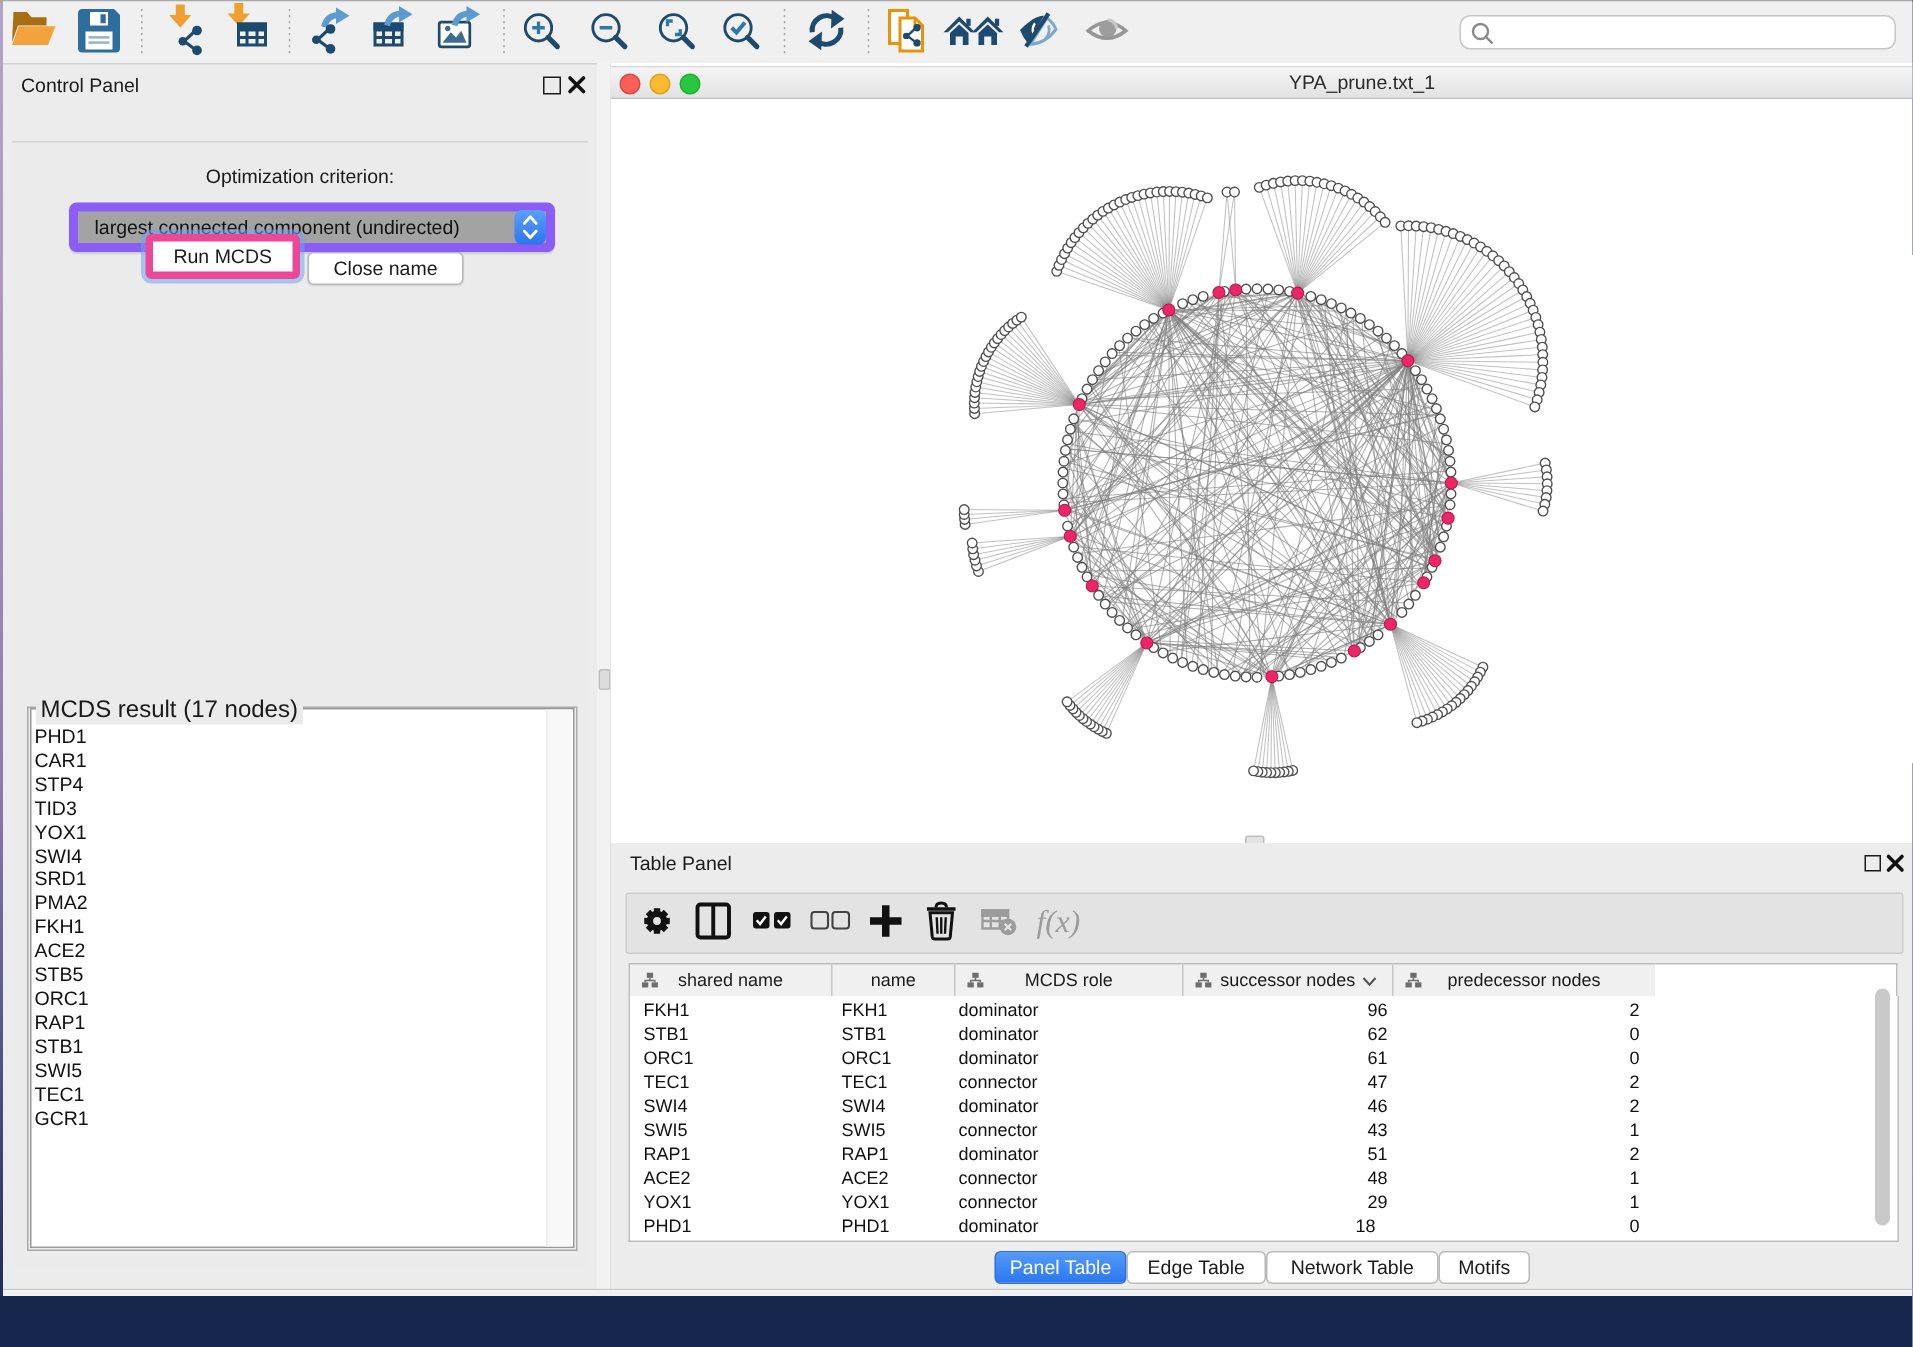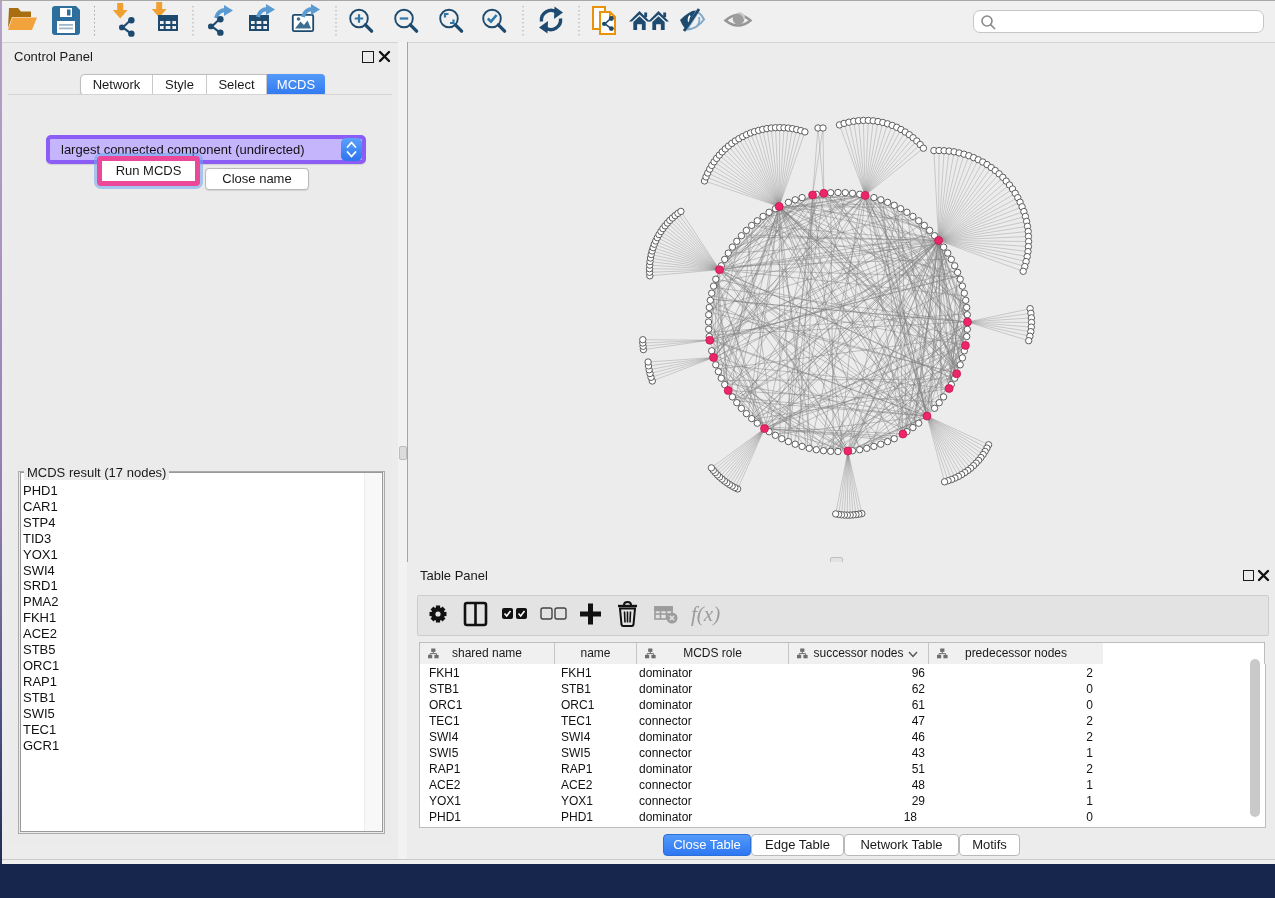--- a/index.html
+++ b/index.html
@@ -18,28 +18,28 @@
   #cpanel{position:absolute;left:0px;top:41px;width:396px;height:818px}
   #cpanel .title{position:absolute;left:12px;top:7px;font-size:13px;color:#1a1a1a}
   .floatbtn{position:absolute;width:10px;height:10px;border:1.5px solid #1a1a1a}
   .segctl{position:absolute;left:78px;top:32px;height:20px;background:#fff;border:1px solid #bfbfbf;border-radius:5px;display:flex;box-shadow:0 0.5px 1px rgba(0,0,0,.15)}
   .seg{font-size:13px;color:#1a1a1a;line-height:20px;border-right:1px solid #c9c9c9;text-align:center}
   .seg:nth-child(1){width:71px}.seg:nth-child(2){width:53px}.seg:nth-child(3){width:59px}.seg:nth-child(4){width:58px}
   .seg:last-child{border-right:none}
   .seg.sel{background:linear-gradient(#559af8,#2e78f2);color:#fff;border-radius:0 4px 4px 0;margin:-1px -1px -1px 0;border-right:none;padding:1px 0}
   #cpcontent{position:absolute;left:6px;top:52px;width:384px;height:749px;background:#ebebeb;border-top:1px solid #d4d4d4}
   #optlabel{position:absolute;left:0;top:15px;width:384px;text-align:center;font-size:13px;color:#1a1a1a}
-  #dropdown{position:absolute;left:38px;top:40px;width:312px;height:21px;background:#c4b5fd;border:4px solid #8b5cf6;border-radius:5px;box-shadow:0 1px 1px rgba(0,0,0,.12)}
+  #dropdown{position:absolute;left:38px;top:40px;width:312px;height:21px;background:#a3a3a3;border:6px solid #8b5cf6;border-radius:5px;box-shadow:0 1px 1px rgba(0,0,0,.12)}
   #dropdown .txt{position:absolute;left:11px;top:0;line-height:21px;font-size:13px;color:#111}
   #dropdown .spin{position:absolute;right:0px;top:-1px;width:21px;height:23px;border-radius:5px;background:linear-gradient(#5ca0f9,#2d74f0)}
   .btn{position:absolute;height:20px;background:#fff;border:1px solid #b9b9b9;border-radius:4px;font-size:13px;color:#1a1a1a;text-align:center;line-height:20px;box-shadow:0 0.5px 1px rgba(0,0,0,.1)}
   #runbtn{left:89px;top:61px;width:93px;border:5px solid #ec4899;box-shadow:0 0 0 3px rgba(110,165,240,.55)}
   #closebtn{left:197px;top:73px;width:102px}
   #groupbox{position:absolute;left:10px;top:376px;width:365px;height:361px;border:1px solid #ababab}
-  #grouplabel{position:absolute;left:16px;top:370px;background:#ebebeb;padding:0 3px;font-size:13px;color:#1a1a1a;z-index:3}
+  #grouplabel{position:absolute;left:16px;top:370px;background:#ebebeb;padding:0 3px;font-size:16px;color:#1a1a1a;z-index:3}
   #listbox{position:absolute;left:12px;top:377px;width:361px;height:358px;background:#fff;border:1px solid #999;z-index:2}
   #listbox .items{position:absolute;left:2px;top:10px;font-size:13px;color:#111;line-height:15.9px;white-space:pre}
   #listscroll{position:absolute;right:1px;top:0px;width:16px;height:358px;background:#f8f8f8;border-left:1px solid #ececec}
   
   #vsplit{position:absolute;left:396px;top:41px;width:9px;height:818px;background:#f2f2f2;border-right:1px solid #a5a5a5}
   #vsplit .grip{position:absolute;left:1px;top:404px;width:6px;height:12px;background:#dcdcdc;border:1px solid #bdbdbd;border-radius:2px}
   
   #netpanel{position:absolute;left:405px;top:41px;width:868px;height:520px;background:#fff}
   #nettitle{position:absolute;left:0;top:2px;width:868px;height:20px;background:linear-gradient(#f5f5f5,#e2e2e2);border-bottom:1px solid #c2c2c2;border-top:1px solid #d8d8d8}
   .tl{position:absolute;top:4px;width:12px;height:12px;border-radius:50%}
@@ -207,27 +207,22 @@
           <circle cx="7" cy="7" r="5" fill="none" stroke="#8a8a8a" stroke-width="1.6"></circle>
           <line x1="10.6" y1="10.6" x2="15" y2="15" stroke="#8a8a8a" stroke-width="1.6"></line>
         </svg>
   </div>
   <div id="cpanel">
     <div class="title">Control Panel</div>
     <div class="floatbtn" style="left:360px;top:9px"></div>
     <svg class="abs" style="left:376px;top:8px" width="13" height="13" viewBox="0 0 13 13">
           <path d="M2 2 L11 11 M11 2 L2 11" stroke="#111" stroke-width="2.4" stroke-linecap="round"></path>
         </svg>
-    <div class="segctl">
-          <div class="seg">Network</div>
-          <div class="seg">Style</div>
-          <div class="seg">Select</div>
-          <div class="seg sel">MCDS</div>
-        </div>
     <div id="cpcontent">
+      <div id="optlabel">Optimization criterion:</div>
       <div id="dropdown">
         <div class="txt">largest connected component (undirected)</div>
         <div class="spin"><svg width="21" height="23" viewBox="0 0 21 23">
                 <path d="M6.5 9 L10.5 4.5 L14.5 9" fill="none" stroke="#fff" stroke-width="1.8" stroke-linecap="round" stroke-linejoin="round"></path>
                 <path d="M6.5 14 L10.5 18.5 L14.5 14" fill="none" stroke="#fff" stroke-width="1.8" stroke-linecap="round" stroke-linejoin="round"></path>
               </svg></div>
       </div>
       <div class="btn" id="runbtn">Run MCDS</div>
       <div class="btn" id="closebtn">Close name</div>
       <div id="groupbox"></div>
@@ -250,20 +245,28 @@
 SWI5
 TEC1
 GCR1</div>
         <div id="listscroll"></div>
       </div>
     </div>
   </div>
   <div id="vsplit">
         <div class="grip"></div>
       </div>
+  <div id="netpanel">
+    <div id="nettitle">
+      <div class="tl" style="left:6px;background:#ff5f58;border:0.5px solid #e0443e"></div>
+      <div class="tl" style="left:26px;background:#febb2f;border:0.5px solid #dfa023"></div>
+      <div class="tl" style="left:46px;background:#27c83f;border:0.5px solid #1eae31"></div>
+      <div class="cap">YPA_prune.txt_1</div>
+    </div>
+  </div>
   <svg style="position:absolute;left:404px;top:63px" width="869" height="497" viewBox="406 64 869 497">
 <g stroke="#7e7e7e" stroke-width="0.7" fill="none">
 <line x1="779.2" y1="206.6" x2="704.5" y2="180.9" stroke-opacity="0.48"></line>
 <line x1="779.2" y1="206.6" x2="706.0" y2="176.9" stroke-opacity="0.48"></line>
 <line x1="779.2" y1="206.6" x2="707.7" y2="173.0" stroke-opacity="0.48"></line>
 <line x1="779.2" y1="206.6" x2="709.7" y2="169.1" stroke-opacity="0.48"></line>
 <line x1="779.2" y1="206.6" x2="711.8" y2="165.4" stroke-opacity="0.48"></line>
 <line x1="779.2" y1="206.6" x2="714.1" y2="161.8" stroke-opacity="0.48"></line>
 <line x1="779.2" y1="206.6" x2="716.6" y2="158.4" stroke-opacity="0.48"></line>
 <line x1="779.2" y1="206.6" x2="719.3" y2="155.1" stroke-opacity="0.48"></line>
@@ -1145,21 +1148,21 @@
 <div class="trow" style="left:219px;top:129px">connector</div>
 <div class="trow num" style="left:420px;top:129px;width:85px">29</div>
 <div class="trow num" style="left:600px;top:129px;width:73px">1</div>
 <div class="trow" style="left:9px;top:145px">PHD1</div>
 <div class="trow" style="left:141px;top:145px">PHD1</div>
 <div class="trow" style="left:219px;top:145px">dominator</div>
 <div class="trow num" style="left:412px;top:145px;width:85px">18</div>
 <div class="trow num" style="left:600px;top:145px;width:73px">0</div>
 </div>
 <div style="position:absolute;left:843px;top:97px;width:10px;height:158px;background:#c9c9c9;border-radius:5px"></div>
-    <div class="btab sel" style="left:256px;width:86px">Close Table</div>
+    <div class="btab sel" style="left:256px;width:86px">Panel Table</div>
         <div class="btab" style="left:344px;width:91px">Edge Table</div>
         <div class="btab" style="left:437px;width:113px">Network Table</div>
         <div class="btab" style="left:552px;width:59px">Motifs</div>
   </div>
   <div id="statusbar">
     <div id="listbtn"><svg width="26" height="18" viewBox="0 0 26 18">
             <g fill="#111">
               <circle cx="7" cy="5" r="1.3"></circle>
               <circle cx="7" cy="9" r="1.3"></circle>
               <circle cx="7" cy="13" r="1.3"></circle>

